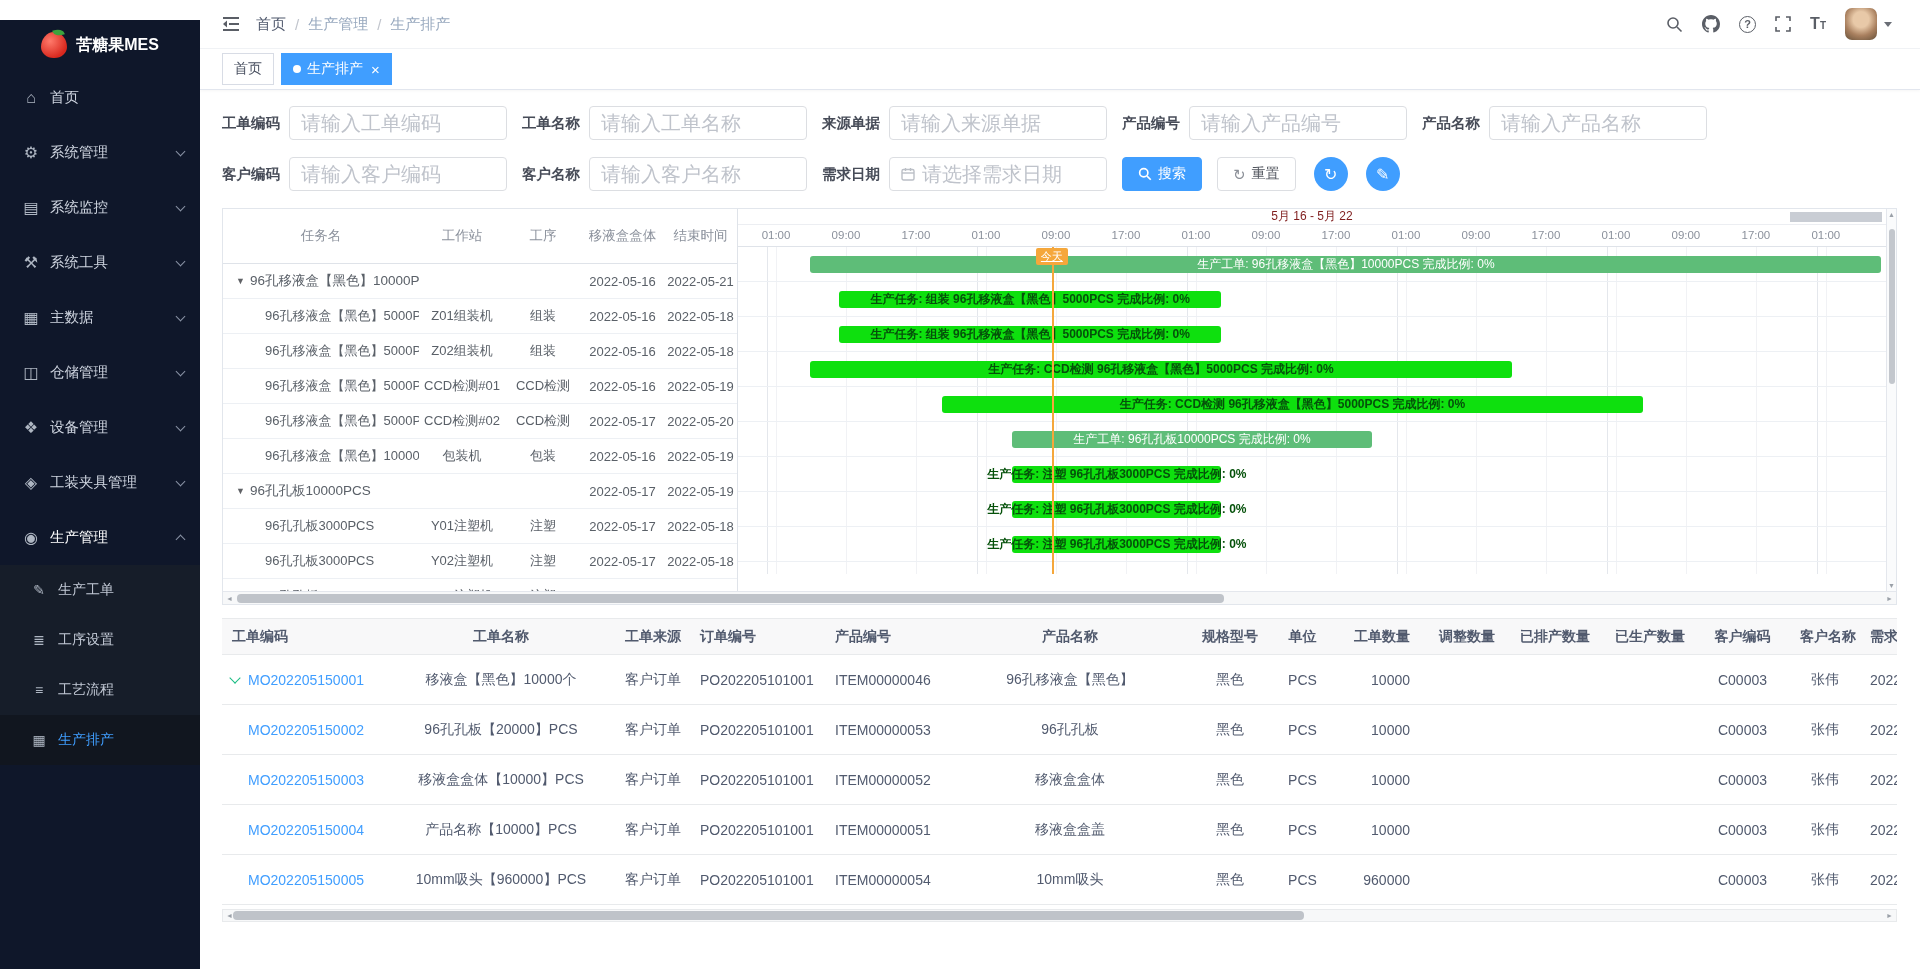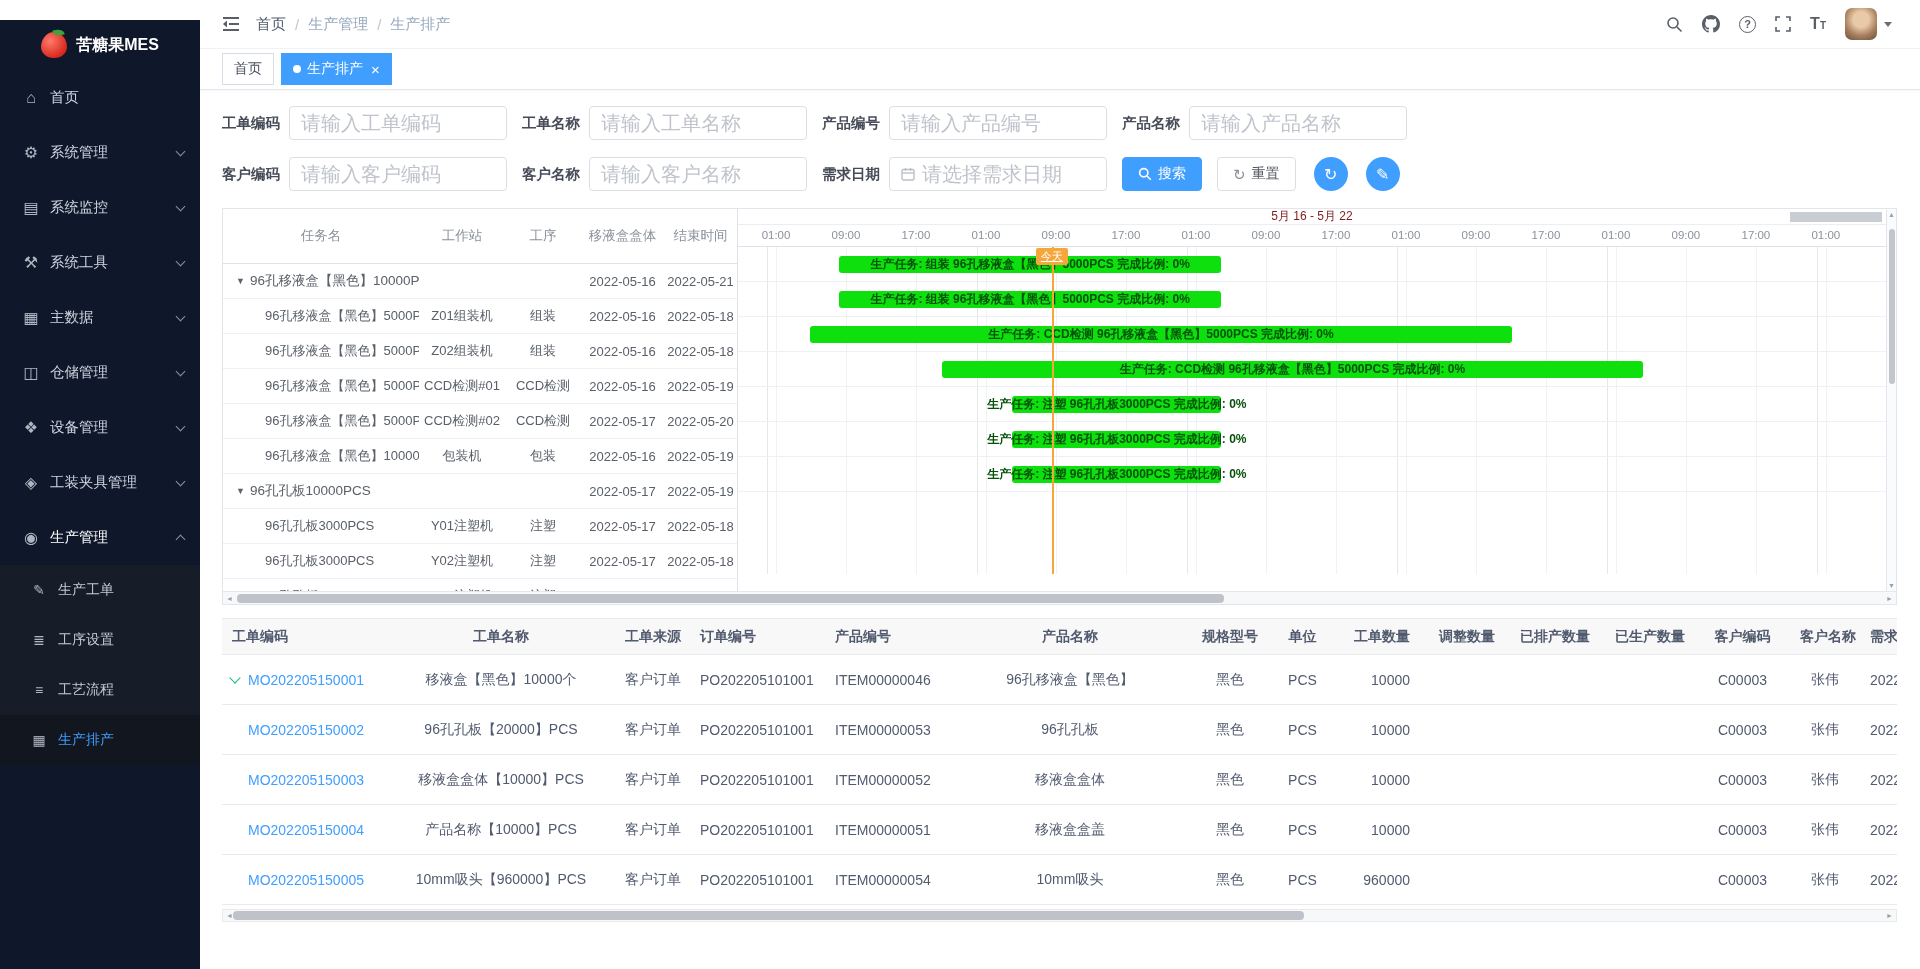--- a/index.html
+++ b/index.html
@@ -246,20 +246,26 @@
             <input class="f-input" placeholder="请输入工单编码" style="">
           </div>
         </div>
         <div class="f-group">
           <label class="f-label">工单名称</label>
           <div class="f-box">
             <input class="f-input" placeholder="请输入工单名称" style="">
           </div>
         </div>
         <div class="f-group">
+          <label class="f-label">来源单据</label>
+          <div class="f-box">
+            <input class="f-input" placeholder="请输入来源单据" style="">
+          </div>
+        </div>
+        <div class="f-group">
           <label class="f-label">产品编号</label>
           <div class="f-box">
             <input class="f-input" placeholder="请输入产品编号" style="">
           </div>
         </div>
         <div class="f-group">
           <label class="f-label">产品名称</label>
           <div class="f-box">
             <input class="f-input" placeholder="请输入产品名称" style="">
           </div>
@@ -454,37 +460,47 @@
               <div class="g-line" style="left:94.76208333333332%"></div>
               <div class="g-line day" style="left:2.55%"></div>
               <div class="g-line day" style="left:20.84%"></div>
               <div class="g-line day" style="left:39.129999999999995%"></div>
               <div class="g-line day" style="left:57.419999999999995%"></div>
               <div class="g-line day" style="left:75.71%"></div>
               <div class="g-line day" style="left:93.99999999999999%"></div>
             </div>
           <div id="g-bar-rows">
               <div class="g-brow">
+                <div class="g-bar order" style="left:6.3%;width:93.3%">
+                  <span class="g-bar-label">生产工单: 96孔移液盒【黑色】10000PCS 完成比例: 0%</span>
+                </div>
+              </div>
+              <div class="g-brow">
                 <div class="g-bar task" style="left:8.8%;width:33.3%">
                   <span class="g-bar-label">生产任务: 组装 96孔移液盒【黑色】5000PCS 完成比例: 0%</span>
                 </div>
               </div>
               <div class="g-brow">
                 <div class="g-bar task" style="left:8.8%;width:33.3%">
                   <span class="g-bar-label">生产任务: 组装 96孔移液盒【黑色】5000PCS 完成比例: 0%</span>
                 </div>
               </div>
               <div class="g-brow">
                 <div class="g-bar task" style="left:6.3%;width:61.10000000000001%">
                   <span class="g-bar-label">生产任务: CCD检测 96孔移液盒【黑色】5000PCS 完成比例: 0%</span>
                 </div>
               </div>
               <div class="g-brow">
                 <div class="g-bar task" style="left:17.8%;width:61%">
                   <span class="g-bar-label">生产任务: CCD检测 96孔移液盒【黑色】5000PCS 完成比例: 0%</span>
+                </div>
+              </div>
+              <div class="g-brow">
+                <div class="g-bar order" style="left:23.9%;width:31.300000000000004%">
+                  <span class="g-bar-label">生产工单: 96孔孔板10000PCS 完成比例: 0%</span>
                 </div>
               </div>
               <div class="g-brow">
                 <div class="g-bar task" style="left:23.9%;width:18.200000000000003%">
                   <span class="g-bar-label">生产任务: 注塑 96孔孔板3000PCS 完成比例: 0%</span>
                 </div>
               </div>
               <div class="g-brow">
                 <div class="g-bar task" style="left:23.9%;width:18.200000000000003%">
                   <span class="g-bar-label">生产任务: 注塑 96孔孔板3000PCS 完成比例: 0%</span>

